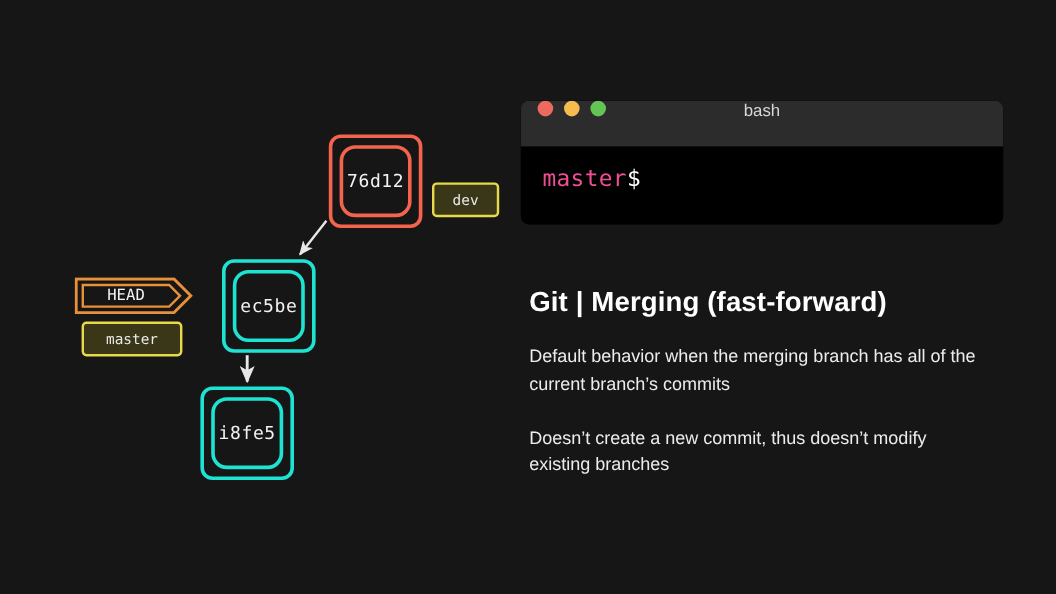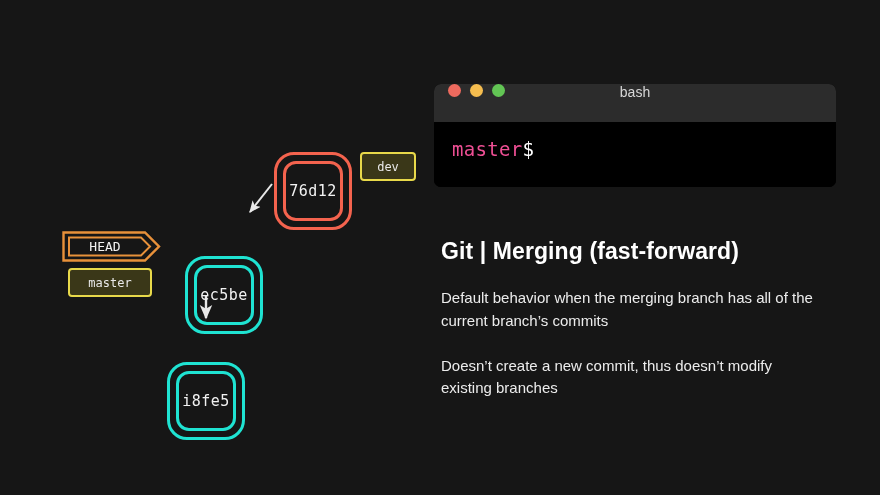--- a/index.html
+++ b/index.html
@@ -21,25 +21,24 @@
     position: absolute;
     left: 0;
     top: 0;
     width: 440px;
     height: 495px;
   }
 
   .commit-node {
     position: absolute;
     box-sizing: border-box;
-    border-radius: 20px;
+    border-radius: 10px;
     border-width: 3px;
     border-style: solid;
     background: transparent;
-    margin-top: 40px;
   }
   .commit-node .inner-ring {
     position: absolute;
     left: 6px;
     top: 6px;
     right: 6px;
     bottom: 6px;
     box-sizing: border-box;
     border-radius: 13px;
     border-width: 3px;

